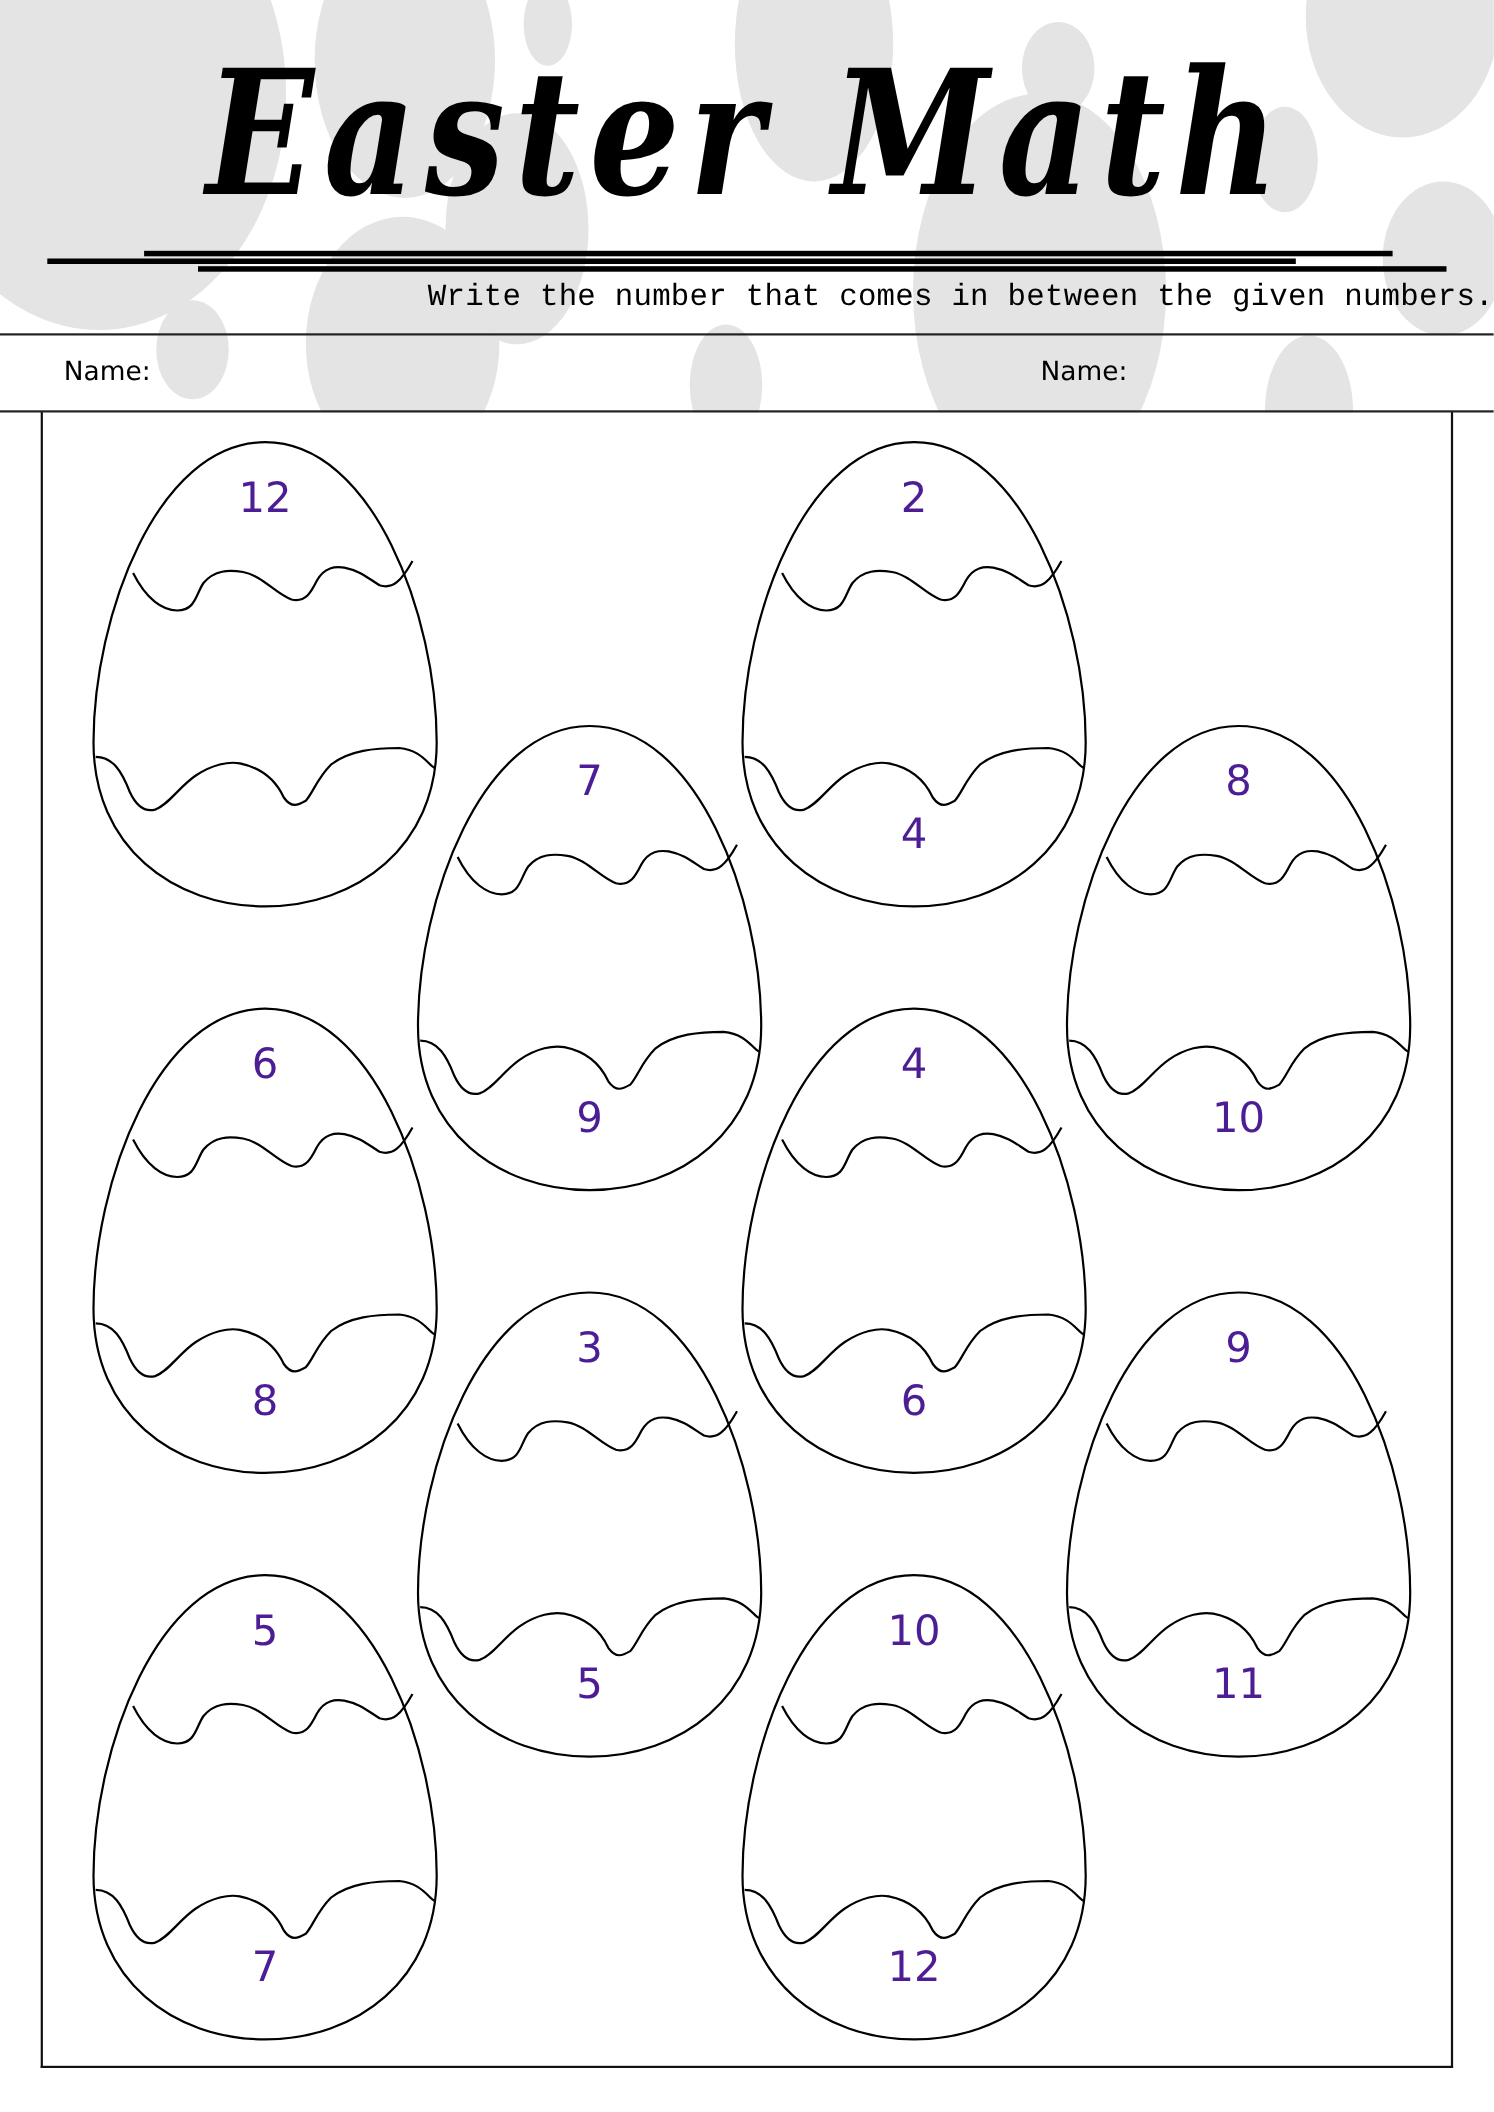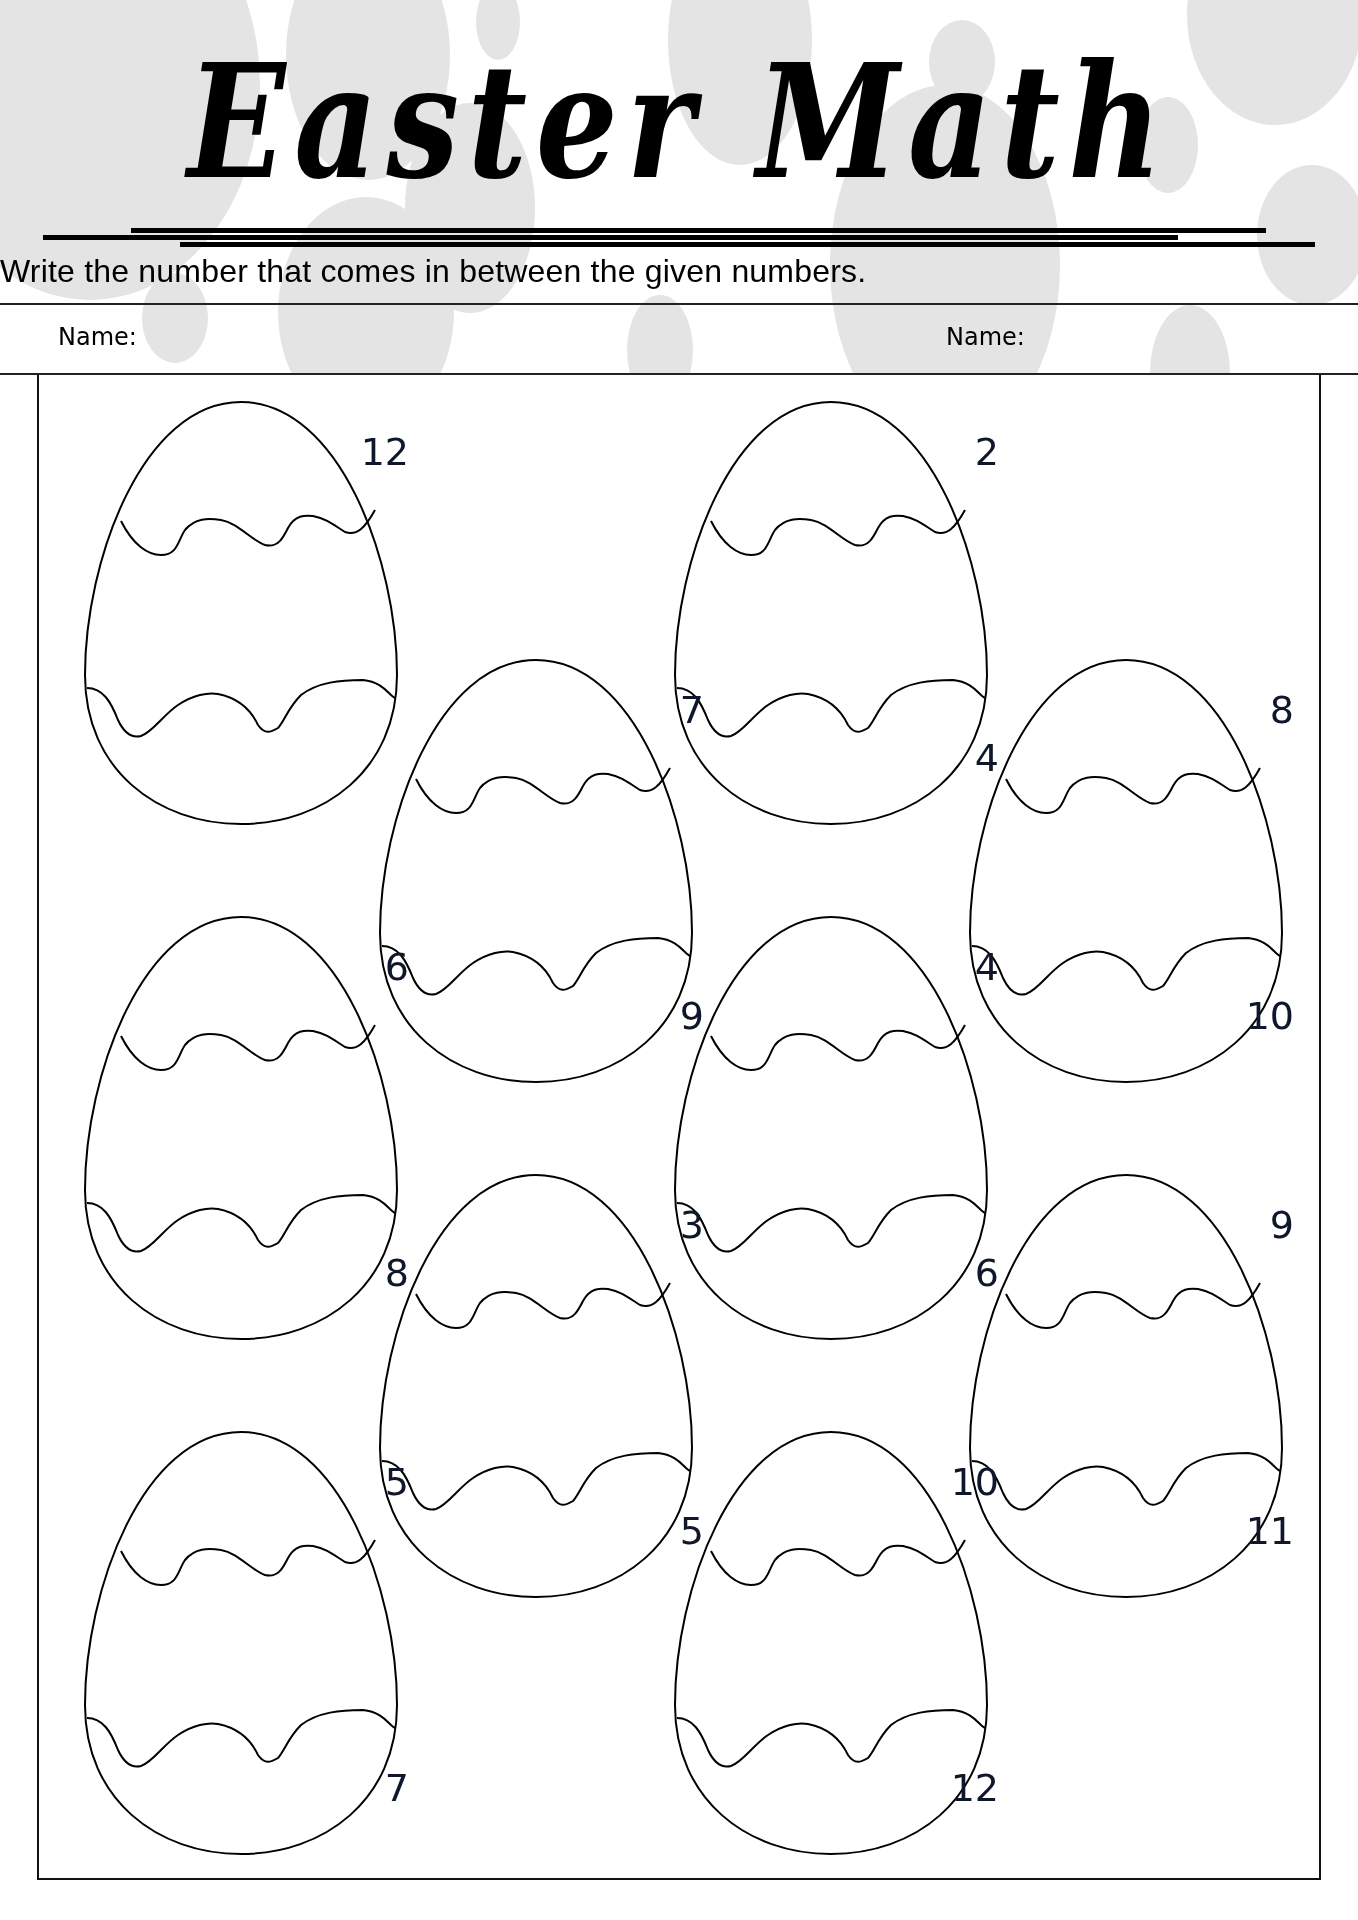--- a/index.html
+++ b/index.html
@@ -5,33 +5,33 @@
   html, body { margin: 0; padding: 0; background: #ffffff; }
   body { width: 1358px; height: 1920px; position: relative; overflow: hidden;
          font-family: "DejaVu Sans", sans-serif; color: #000; }
   .bg { position: absolute; left: 0; top: 0; width: 1358px; height: 375px; overflow: hidden; z-index: 0; }
   .bg svg { display: block; }
   .title { position: absolute; left: 0; top: 22px; width: 1358px; text-align: center; z-index: 2;
            font-family: "DejaVu Serif", serif; font-weight: bold; font-style: italic;
            font-size: 150px; line-height: 190px; letter-spacing: 10px; color: #000;
            transform: scaleY(1.05) scaleX(0.86); transform-origin: center top; }
   .rule { position: absolute; height: 5px; background: #000; z-index: 2; }
-  .instructions { position: absolute; left: 0; top: 253px; width: 1358px; text-align: left; z-index: 2;
-                  font-family: Liberation Sans, sans-serif; font-size: 32px; line-height: 36px; color: #000;
+  .instructions { position: absolute; left: 0; top: 253px; width: 1358px; text-align: right; z-index: 2;
+                  font-family: Liberation Mono, monospace; font-size: 28px; line-height: 36px; color: #000;
                   letter-spacing: 0.2px; }
   .sep { position: absolute; left: 0; width: 1358px; height: 2px; background: #222; z-index: 2; }
   .field-label { position: absolute; top: 320px; z-index: 2;
                  font-family: "DejaVu Sans", sans-serif; font-size: 24px; line-height: 34px; color: #000; }
   .box { position: absolute; left: 37px; top: 374px; width: 1284px; height: 1506px;
          border-left: 2px solid #111; border-right: 2px solid #111; border-bottom: 2px solid #111;
          box-sizing: border-box; z-index: 1; }
   .egg { position: absolute; width: 336px; height: 444px; z-index: 2; }
   .egg svg { position: absolute; left: 0; top: 0; }
-  .egg .num { position: absolute; left: 0; width: 336px; text-align: right;
-              font-family: "DejaVu Sans", sans-serif; font-size: 38px; line-height: 44px; color: #0f172a; }
+  .egg .num { position: absolute; left: 0; width: 336px; text-align: center;
+              font-family: "DejaVu Sans", sans-serif; font-size: 38px; line-height: 44px; color: #4c1d95; }
   .egg .num-top { top: 40px; }
   .egg .num-bottom { top: 346px; }
 </style>
 </head>
 <body>
 
 <div class="bg">
   <svg width="1358" height="375" viewBox="0 0 1358 375">
     <g fill="#e4e4e4">
       <ellipse cx="90" cy="85" rx="170" ry="215"></ellipse>

